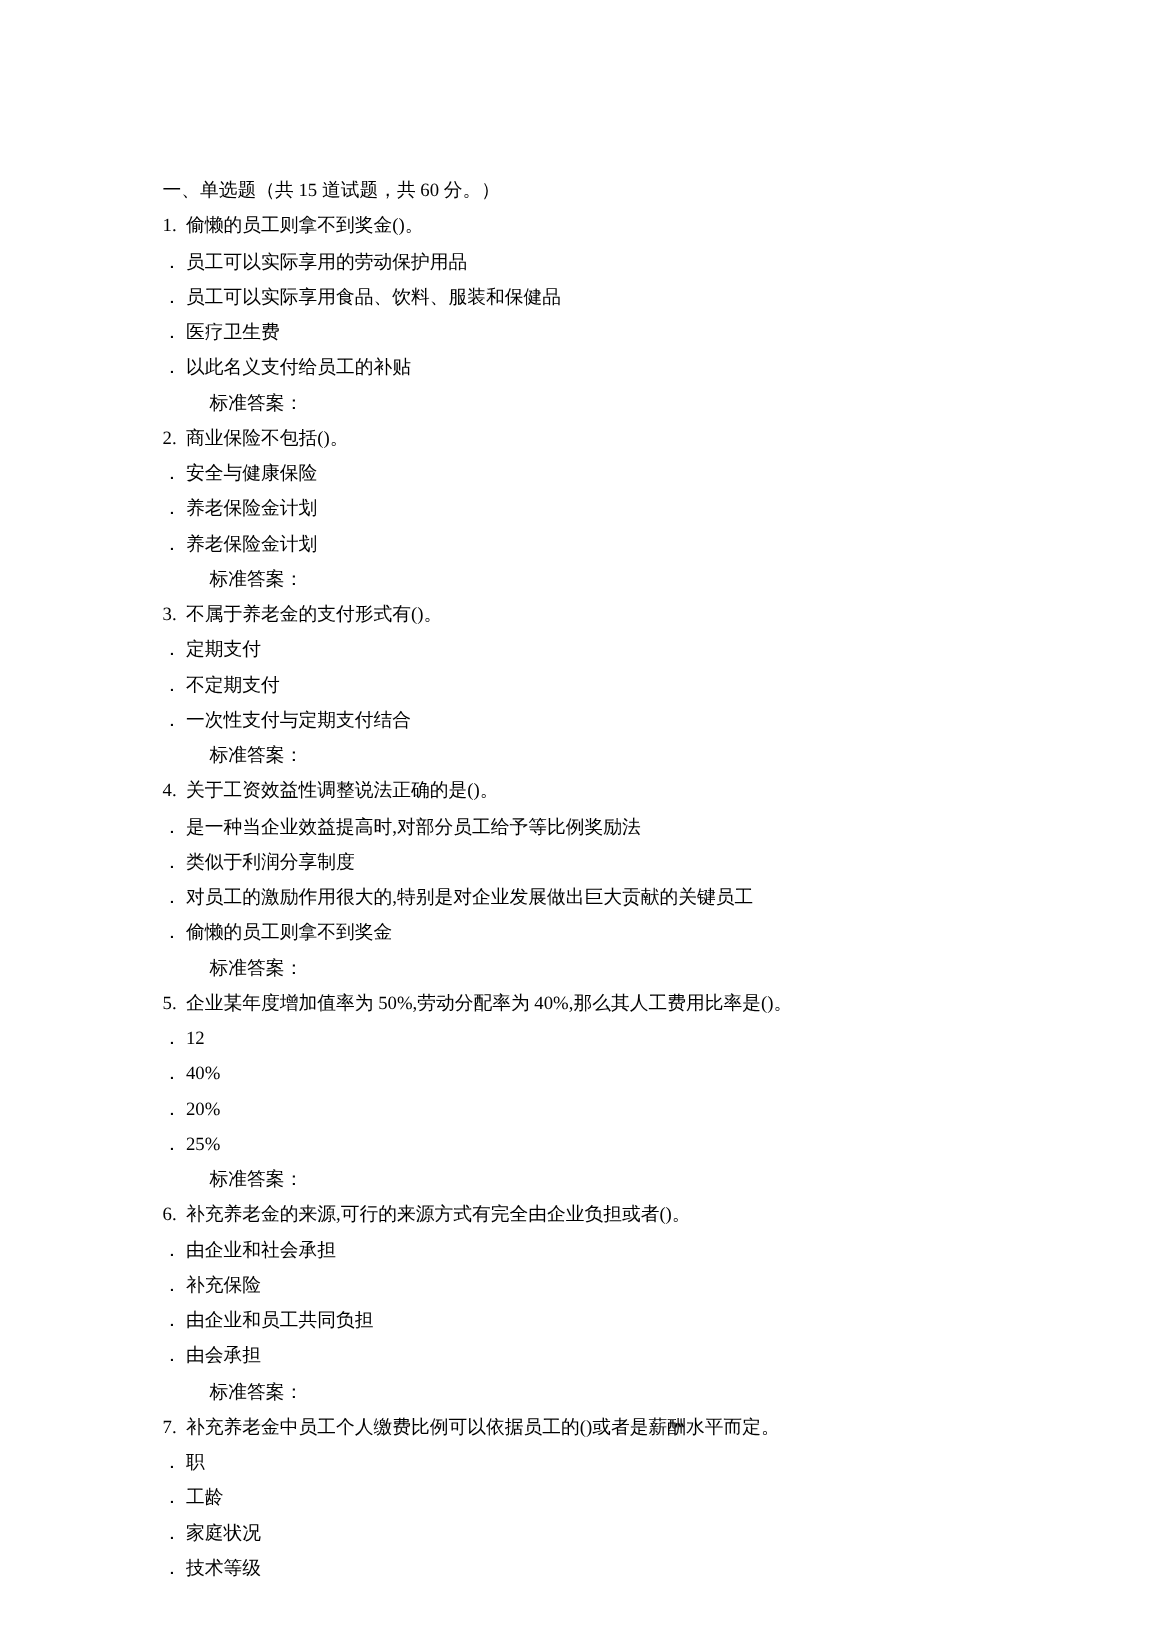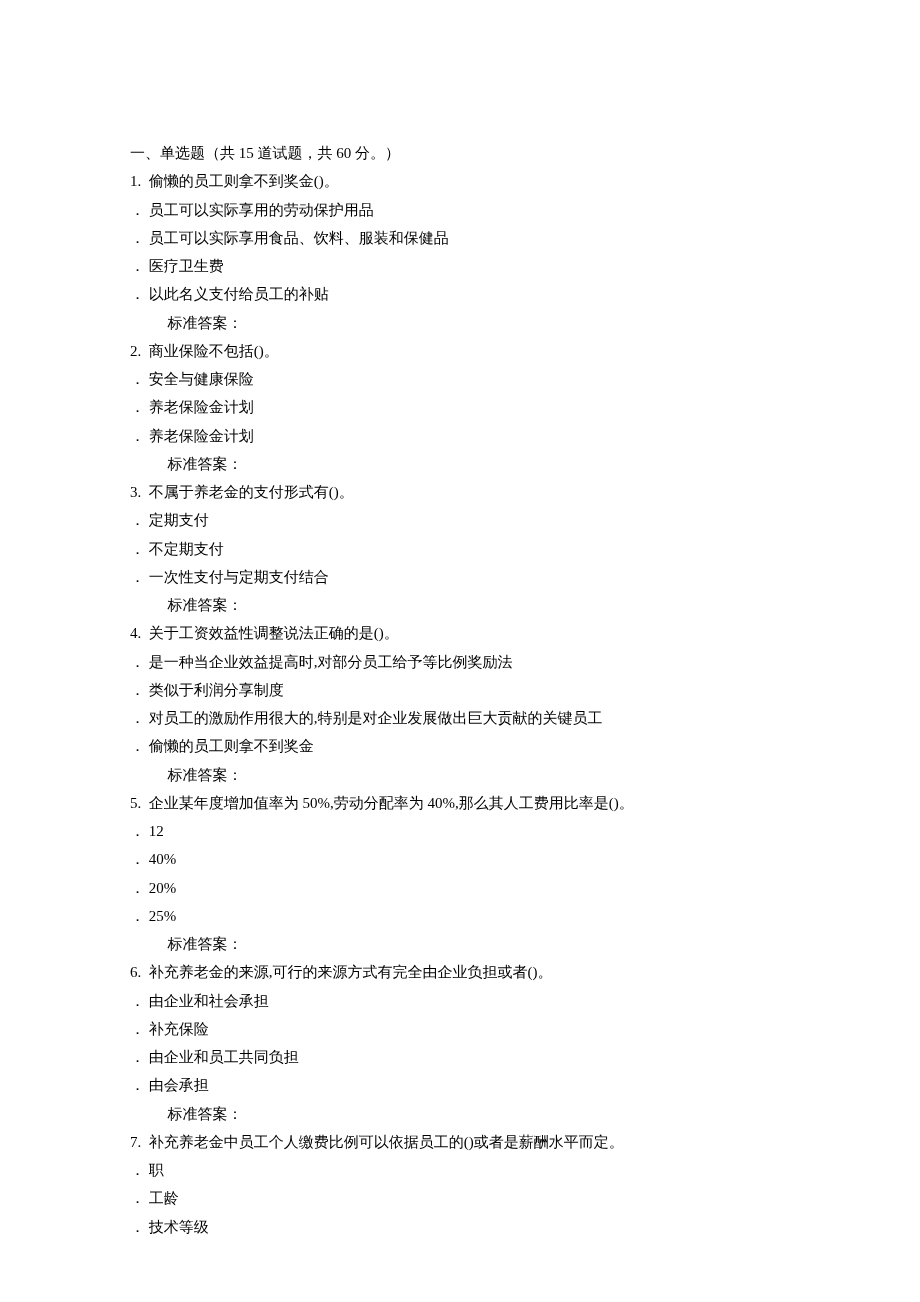--- a/index.html
+++ b/index.html
@@ -89,15 +89,16 @@
   <div class="option-line">． 补充保险</div>
   <div class="option-line">． 由企业和员工共同负担</div>
   <div class="option-line">． 由会承担</div>
   <div class="answer-line">标准答案：</div>
 
   <div class="question-line">
     <span>7.</span>&nbsp;&nbsp;<span>补充养老金中员工个人缴费比例可以依据员工的()或者是薪酬水平而定。</span>
   </div>
   <div class="option-line">． 职</div>
   <div class="option-line">． 工龄</div>
+  <div class="option-line">． 家庭状况</div>
   <div class="option-line">． 技术等级</div>
 
 </div>
 
 </body></html>

